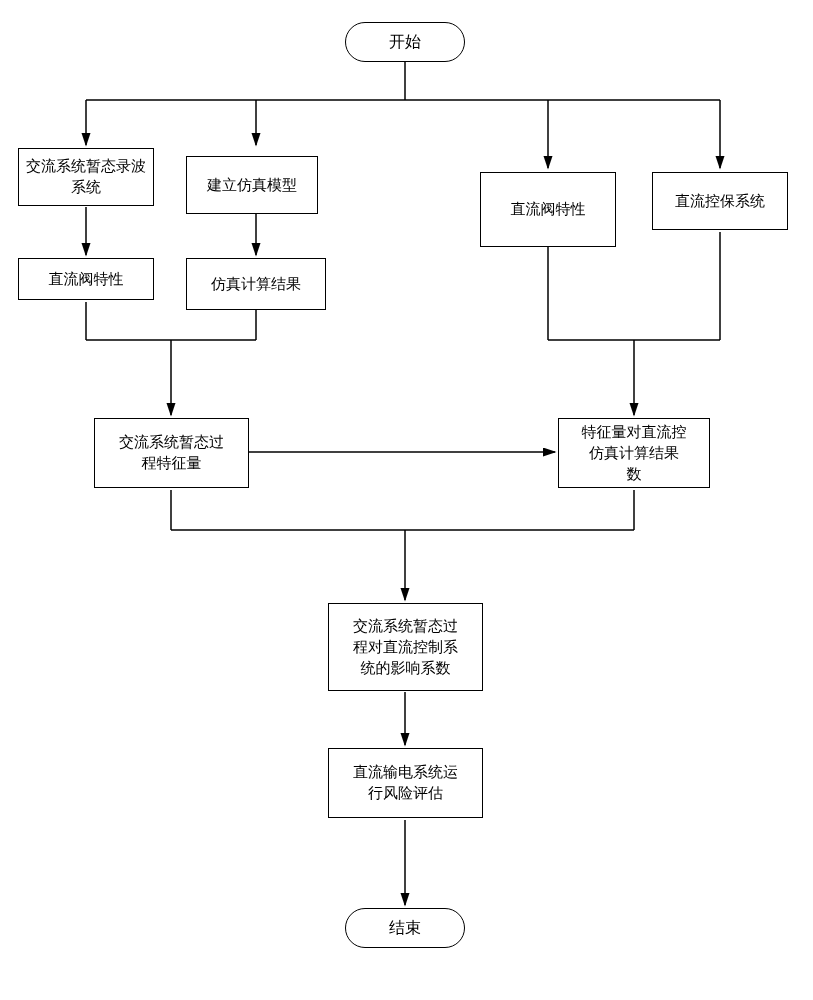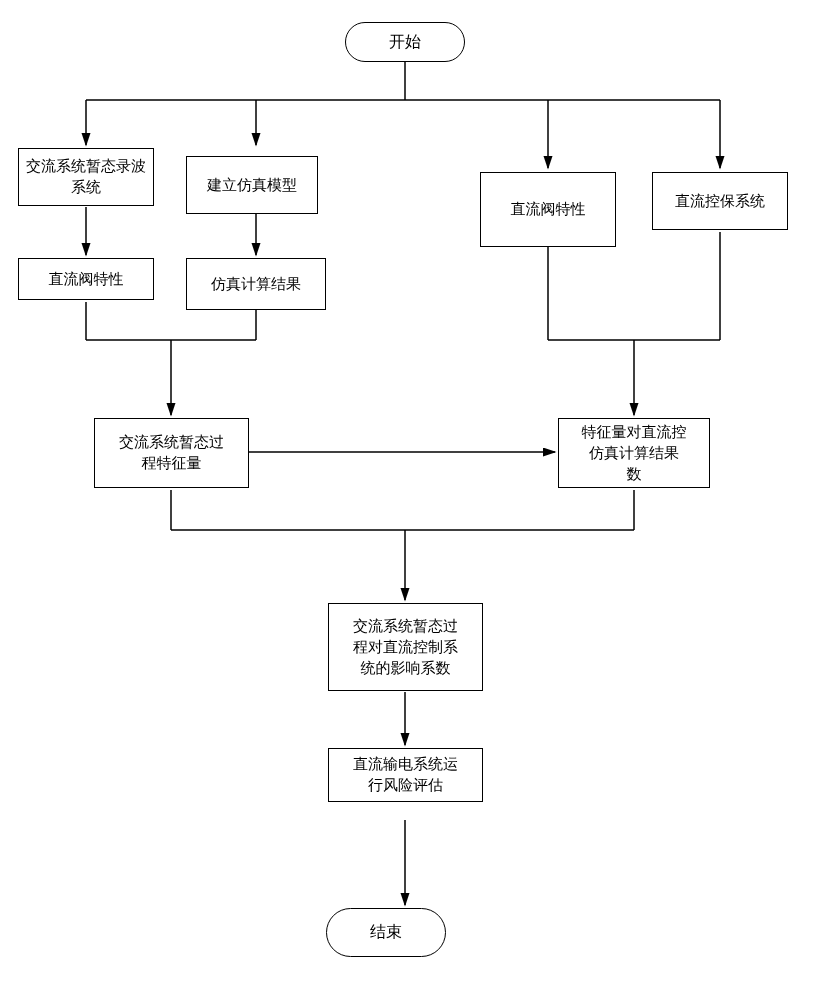--- a/index.html
+++ b/index.html
@@ -123,20 +123,20 @@
 仿真计算结果
 数</span>
 </div>
 
 <div class="box" style="left:328px; top:603px; width:155px; height:88px;">
   <span style="white-space:pre-line;">交流系统暂态过
 程对直流控制系
 统的影响系数</span>
 </div>
 
-<div class="box" style="left:328px; top:748px; width:155px; height:54px;">
+<div class="box" style="left:328px; top:748px; width:155px; height:70px;">
   <span style="white-space:pre-line;">直流输电系统运
 行风险评估</span>
 </div>
 
-<div class="terminator" style="left:326px; top:908px; width:120px; height:49px;">
+<div class="terminator" style="left:345px; top:908px; width:120px; height:40px;">
   <span>结束</span>
 </div>
 
 </body></html>

